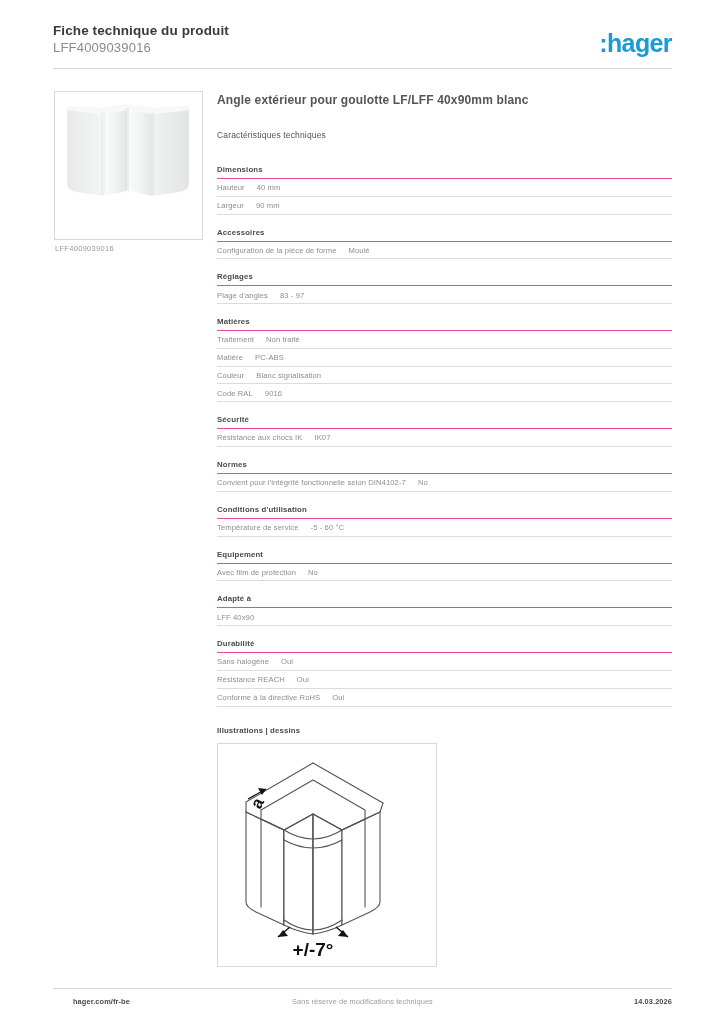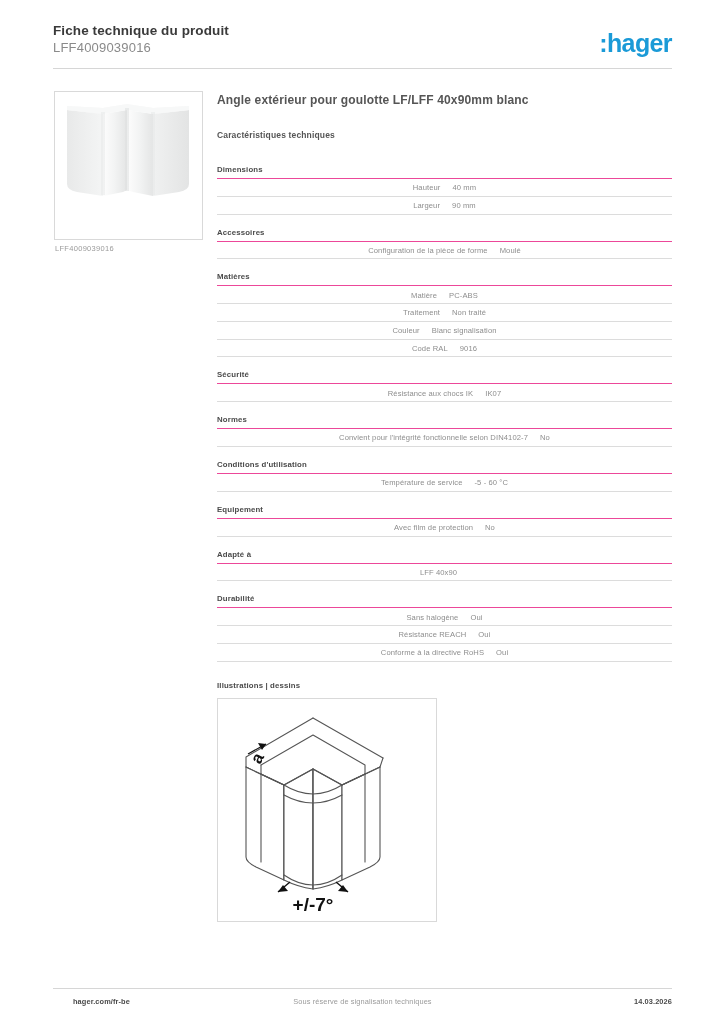--- a/index.html
+++ b/index.html
@@ -101,40 +101,40 @@
   }
   .product-name {
     font-size: 12px;
     font-weight: bold;
     color: #555555;
     letter-spacing: 0.15px;
     margin: 0 0 23px 0;
   }
   .section-title {
     font-size: 8.5px;
-    font-weight: bold;
+    font-weight: normal;
     color: #555555;
     letter-spacing: 0.15px;
     margin: 0 0 25px 0;
   }
 
   .spec-group {
     margin-bottom: 13px;
   }
   .spec-group-title {
     font-size: 7.8px;
     font-weight: bold;
     color: #4a4a4a;
     letter-spacing: 0.15px;
     padding-bottom: 4px;
     border-bottom: 1px solid #ec4899;
   }
   .spec-row {
     display: flex;
-    justify-content: center;
+    justify-content: flex-start;
     align-items: baseline;
     font-size: 7.6px;
     color: #8d8d8d;
     letter-spacing: 0.1px;
     padding: 4.2px 0 3.6px 0;
     border-bottom: 1px solid #dcdcdc;
   }
   .spec-row .k {
     white-space: nowrap;
   }
@@ -278,28 +278,35 @@
           </div>
         </div>
         <div class="spec-group">
           <div class="spec-group-title">Accessoires</div>
           <div class="spec-row">
             <span class="k">Configuration de la pièce de forme</span>
             <span class="v">Moulé</span>
           </div>
         </div>
         <div class="spec-group">
+          <div class="spec-group-title">Réglages</div>
+          <div class="spec-row">
+            <span class="k">Plage d'angles</span>
+            <span class="v">83 - 97</span>
+          </div>
+        </div>
+        <div class="spec-group">
           <div class="spec-group-title">Matières</div>
+          <div class="spec-row">
+            <span class="k">Traitement</span>
+            <span class="v">Non traité</span>
+          </div>
           <div class="spec-row">
             <span class="k">Matière</span>
             <span class="v">PC-ABS</span>
-          </div>
-          <div class="spec-row">
-            <span class="k">Traitement</span>
-            <span class="v">Non traité</span>
           </div>
           <div class="spec-row">
             <span class="k">Couleur</span>
             <span class="v">Blanc signalisation</span>
           </div>
           <div class="spec-row">
             <span class="k">Code RAL</span>
             <span class="v">9016</span>
           </div>
         </div>
@@ -406,18 +413,18 @@
           <path d="M118 183 L130 193" stroke="#111111" stroke-width="1.4" fill="none"></path>
           <path d="M130 193 L120 192 L125 186 Z" fill="#111111"></path>
         </g>
         <text x="95" y="212" text-anchor="middle" font-family="'Liberation Sans', sans-serif" font-size="19" font-weight="bold" fill="#111111">+/-7°</text>
       </svg>
     </div>
   </div>
 
   <div class="footer-rule"></div>
   <div class="footer">
-    <div class="footer-center">Sous réserve de signalisation techniques</div>
+    <div class="footer-center">Sans réserve de modifications techniques</div>
     <div class="footer-left">hager.com/fr-be</div>
     <div class="footer-right">14.03.2026</div>
   </div>
 
 </div>
 
 </body></html>

